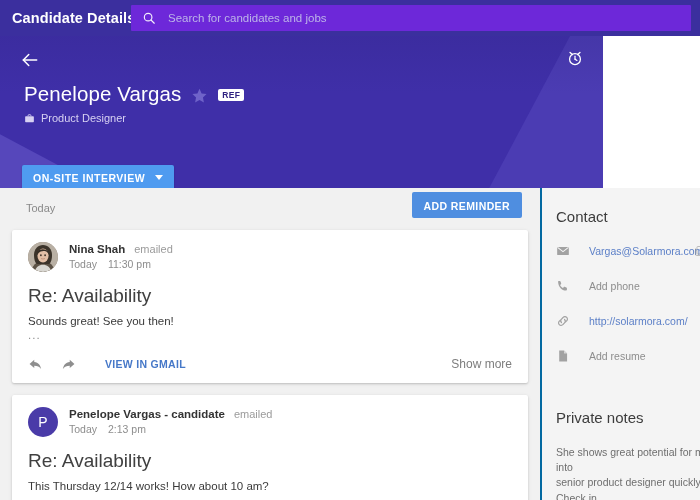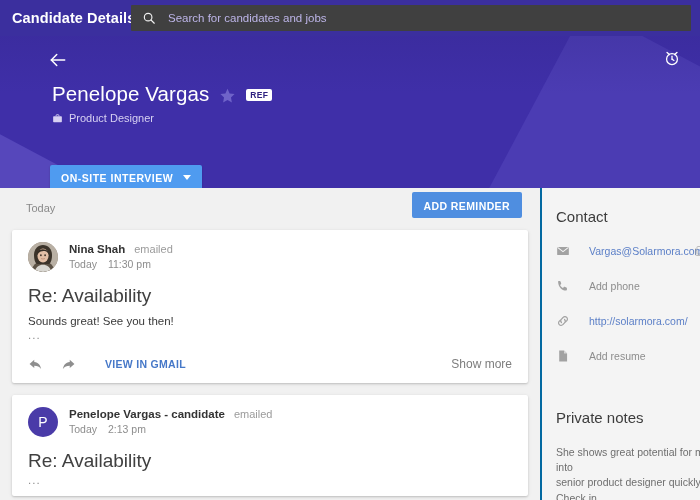--- a/index.html
+++ b/index.html
@@ -37,21 +37,21 @@
     margin-left: 12px;
     letter-spacing: .1px;
     white-space: nowrap;
   }
   .search-wrap {
     position: absolute;
     left: 131px;
     top: 5px;
     width: 560px;
     height: 26px;
-    background: #404040;
+    background: #6d28d9;
     display: flex;
     align-items: center;
     border-radius: 1px;
   }
   .search-icon {
     width: 14px; height: 14px;
     margin-left: 11px;
     flex: 0 0 auto;
     opacity: .92;
   }
@@ -65,26 +65,25 @@
     margin-left: 12px;
     width: 420px;
     height: 22px;
   }
   .search-input::placeholder { color: #bdb5e8; opacity: 1; }
 
   
   .hero {
     position: absolute;
     top: 36px; left: 0;
-    width: 700px;
+    width: 603px;
     height: 152px;
     background: #3f2fa8;
     overflow: hidden;
     z-index: 10;
-    padding-left: 28px;
   }
   
   .hero-band-left {
     position: absolute;
     top: -40px;
     left: -260px;
     width: 560px;
     height: 280px;
     background: #5647bb;
     transform: rotate(28deg);
@@ -515,20 +514,21 @@
               <span class="action-word">emailed</span>
             </div>
             <div class="card-line2">
               <span>Today</span>
               <span class="ts-time">2:13 pm</span>
             </div>
           </div>
         </div>
 
         <div class="subject">Re: Availability</div>
+        <div class="snippet">This Thursday 12/14 works! How about 10 am?</div>
         <div class="ellipsis">...</div>
 
       </div>
 
     </div>
 
     <div class="side-col">
 
       <div class="side-title">Contact</div>
 

